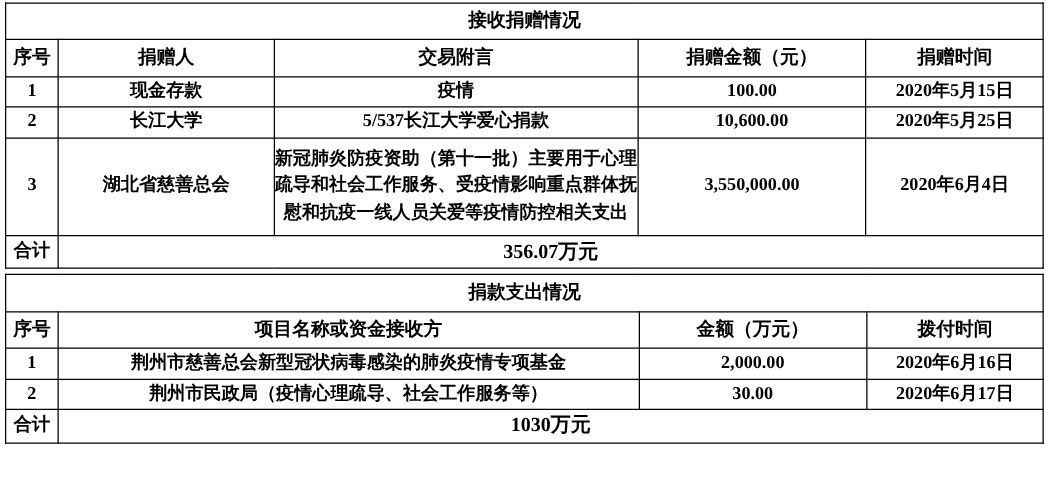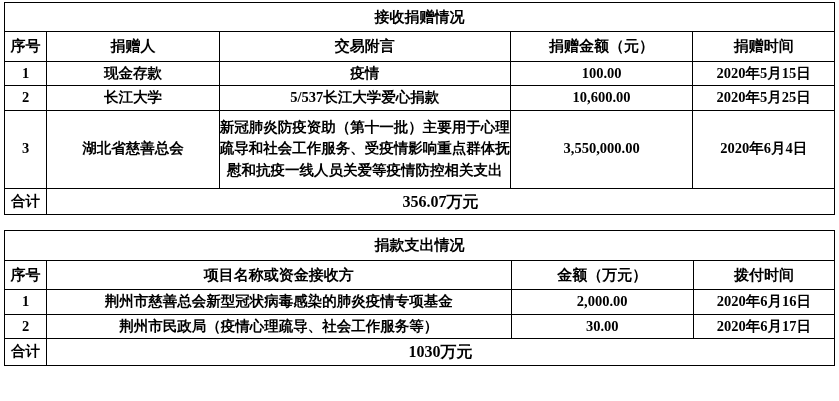--- a/index.html
+++ b/index.html
@@ -53,21 +53,21 @@
     padding: 6px 0;
   }
   .total-label {
     width: 42px;
     font-size: 14.5px;
   }
   .total-value {
     font-size: 16px;
   }
   .sec2 {
-    margin-top: 15px;
+    margin-top: 4px;
   }
   .c-seq { width: 42px; }
   .c-donor { width: 172px; }
   .c-memo { width: 290px; }
   .c-amount { width: 182px; }
   .c-date { width: 141px; }
 
   .d-seq { width: 42px; }
   .d-name { width: 464px; }
   .d-amount { width: 182px; }

